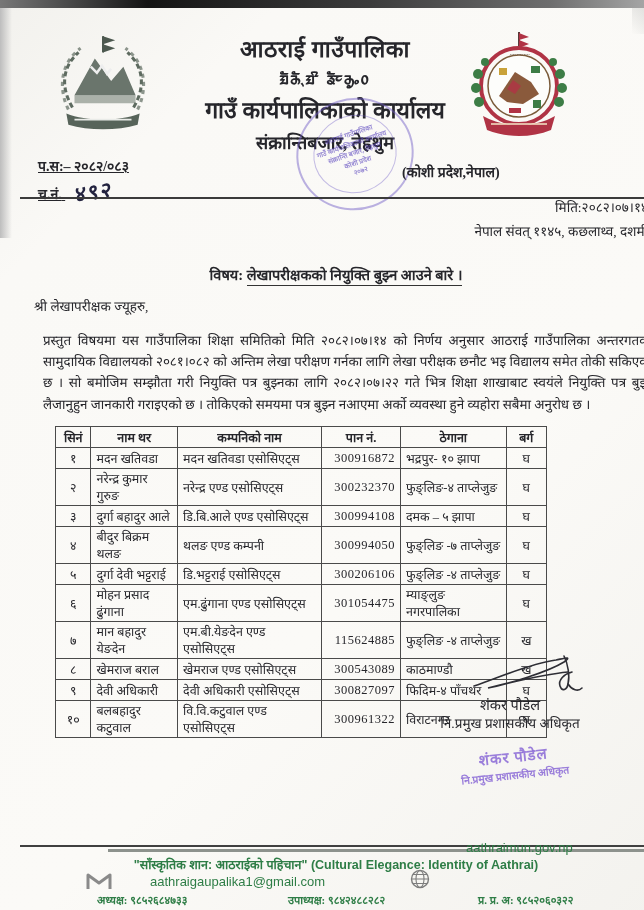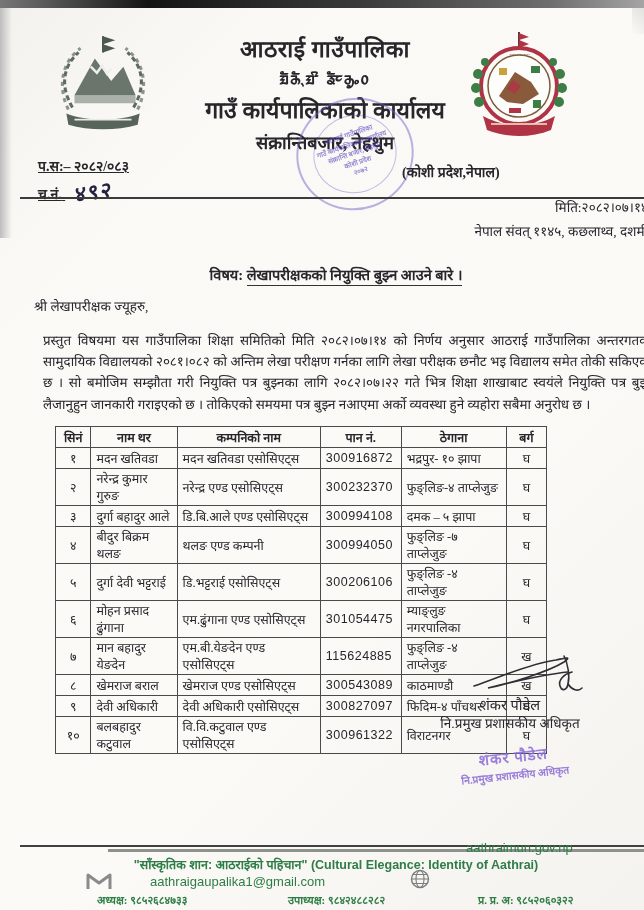--- a/index.html
+++ b/index.html
@@ -50,21 +50,21 @@
 
   .body-par{position:absolute;left:43px;right:19px;top:322px;font-size:13.4px;line-height:1.58;text-align:justify;margin-top:8px;}
 
   
   table.roster{position:absolute;left:55px;top:426px;width:492px;border-collapse:collapse;
     font-size:12.5px;}
   .roster th,.roster td{border:1.2px solid #4a4a4a;padding:1px 5px;height:18px;}
   .roster th{font-weight:bold;text-align:center;}
   .roster td{text-align:left;}
   .roster td.c{text-align:center;}
-  .roster .pan{font-family:Liberation Sans, sans-serif;letter-spacing:.5px;}
+  .roster .pan{font-family:Liberation Serif, serif;letter-spacing:.5px;text-align:right;}
 
   
   .sig-svg{position:absolute;left:468px;top:650px;width:120px;height:48px;}
   .sig-name{position:absolute;left:400px;top:694px;width:220px;text-align:center;font-size:14.5px;}
   .sig-desig{position:absolute;left:392px;top:714px;width:236px;text-align:center;font-size:13.5px;}
   .sig-stamp{position:absolute;left:404px;top:746px;width:220px;text-align:center;
     transform:rotate(-6deg);color:rgba(138,104,214,.85);}
   .sig-stamp .l1{font-size:15px;font-weight:bold;letter-spacing:1px;}
   .sig-stamp .l2{font-size:10.5px;font-weight:bold;margin-top:2px;}
 

